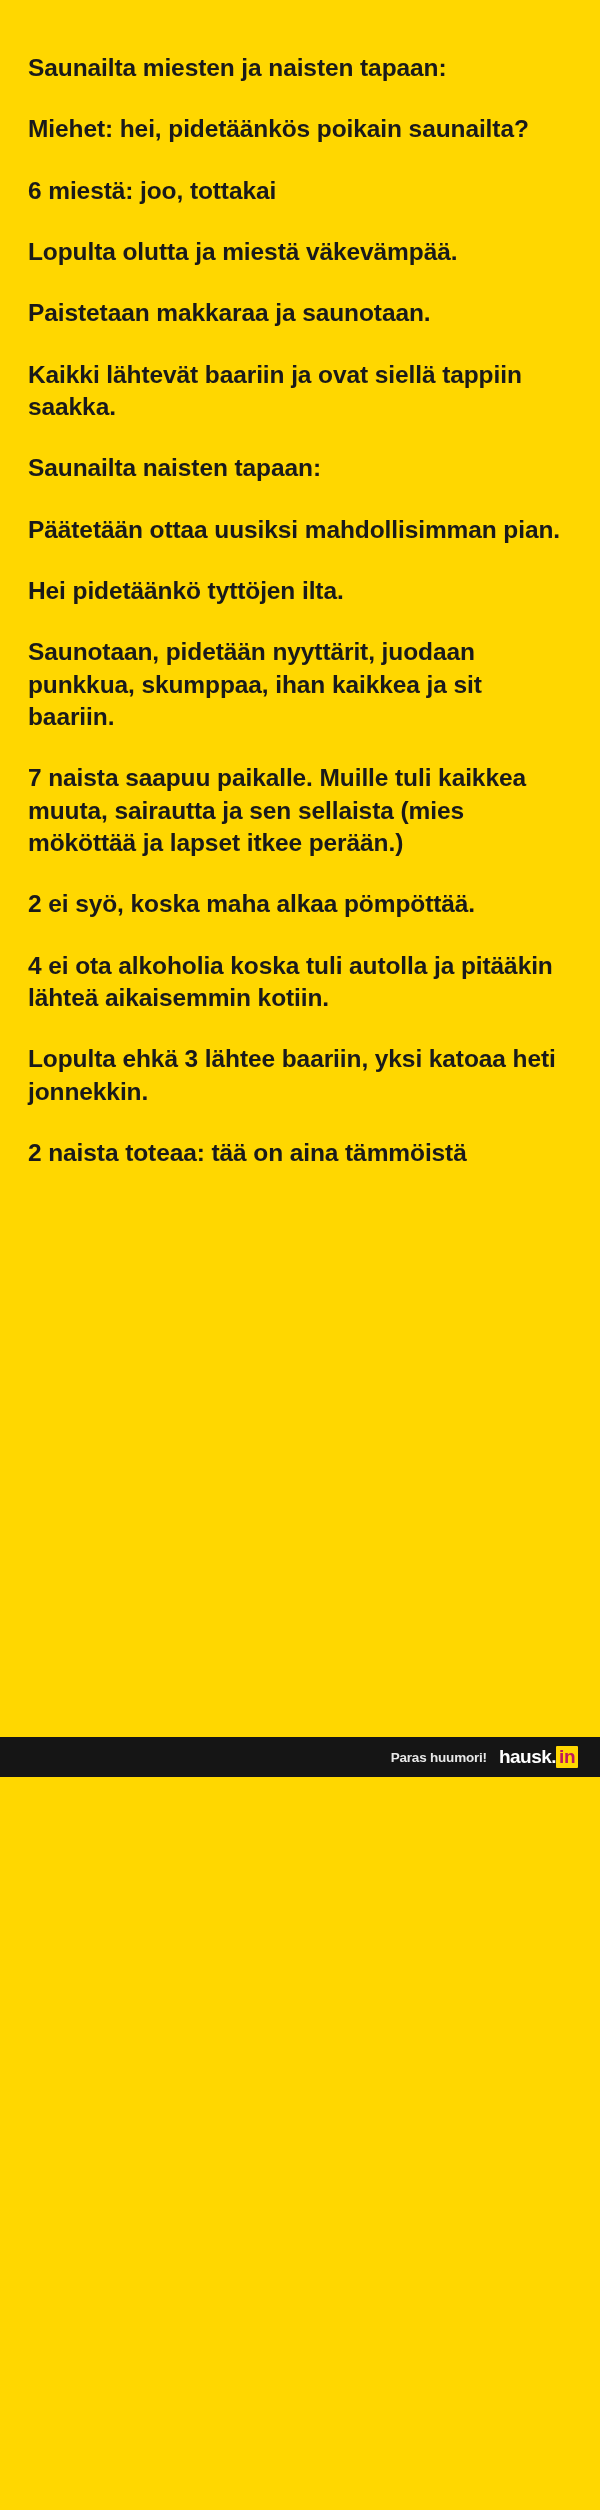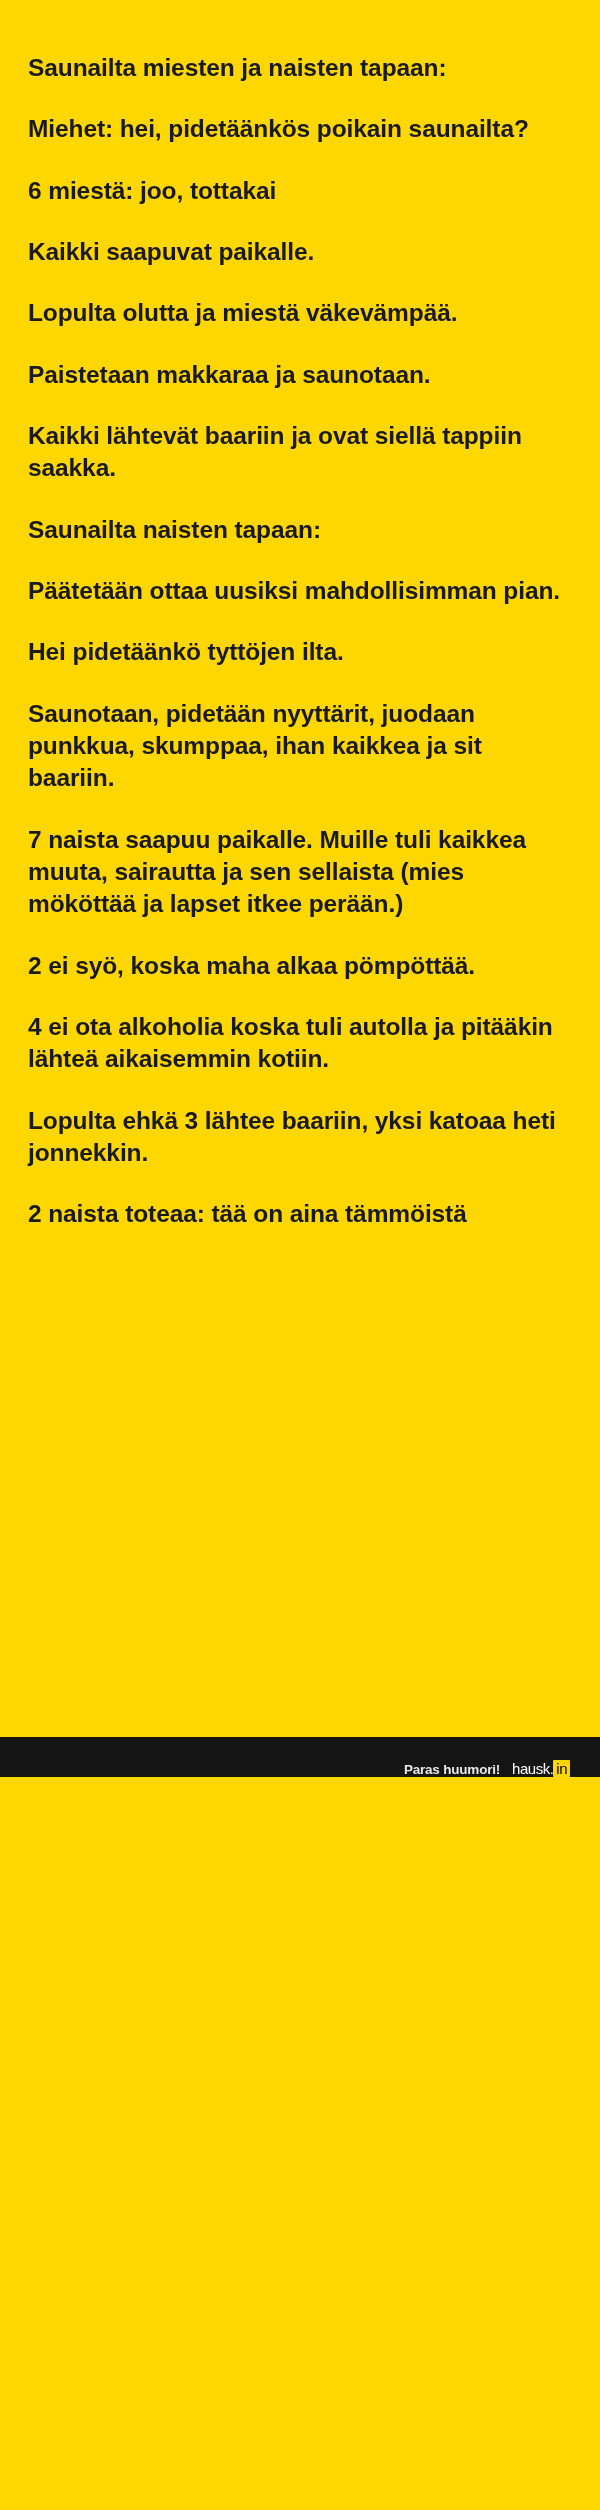--- a/index.html
+++ b/index.html
@@ -33,60 +33,59 @@
     white-space: pre-wrap;
   }
   .footer {
     position: absolute;
     left: 0;
     bottom: 0;
     width: 600px;
     height: 40px;
     background: #151515;
     display: flex;
-    align-items: flex-end;
+    align-items: center;
     justify-content: flex-end;
-    padding-right: 30px;
+    padding-right: 22px;
     box-sizing: border-box;
   }
   .footer-tag {
     color: #e8e8e8;
     font-size: 13.5px;
     font-weight: bold;
     margin-right: 12px;
     letter-spacing: -0.2px;
   }
   .footer-brand {
     color: #ffffff;
-    font-size: 15px;
-    font-weight: normal;
+    font-size: 19px;
+    font-weight: bold;
     letter-spacing: -0.5px;
     display: inline-flex;
     align-items: baseline;
   }
   .footer-brand .dot {
     color: #ffffff;
   }
   .footer-brand .tld {
     background: #FFD700;
-    color: #000000;
+    color: #be185d;
     padding: 0 3px;
     border-radius: 1px;
   }
 </style>
 </head>
 <body>
 
 <div class="page">
 
   <div class="content">
     <p class="para">Saunailta miesten ja naisten tapaan:</p>
     <p class="para">Miehet: hei, pidetäänkös poikain saunailta?</p>
     <p class="para">6 miestä: joo, tottakai</p>
-    <p class="para">Kaikki saapuvat paikalle.</p>
     <p class="para">Lopulta olutta ja miestä väkevämpää.</p>
     <p class="para">Paistetaan makkaraa ja saunotaan.</p>
     <p class="para">Kaikki lähtevät baariin ja ovat siellä tappiin saakka.</p>
     <p class="para">Saunailta naisten tapaan:</p>
     <p class="para">Päätetään ottaa uusiksi mahdollisimman pian.</p>
     <p class="para">Hei pidetäänkö tyttöjen ilta.</p>
     <p class="para">Saunotaan, pidetään nyyttärit, juodaan punkkua, skumppaa, ihan kaikkea ja sit baariin.</p>
     <p class="para">7 naista saapuu paikalle. Muille tuli kaikkea muuta, sairautta ja sen sellaista (mies mököttää ja lapset itkee perään.)</p>
     <p class="para">2 ei syö, koska maha alkaa pömpöttää.</p>
     <p class="para">4 ei ota alkoholia koska tuli autolla ja pitääkin lähteä aikaisemmin kotiin.</p>

